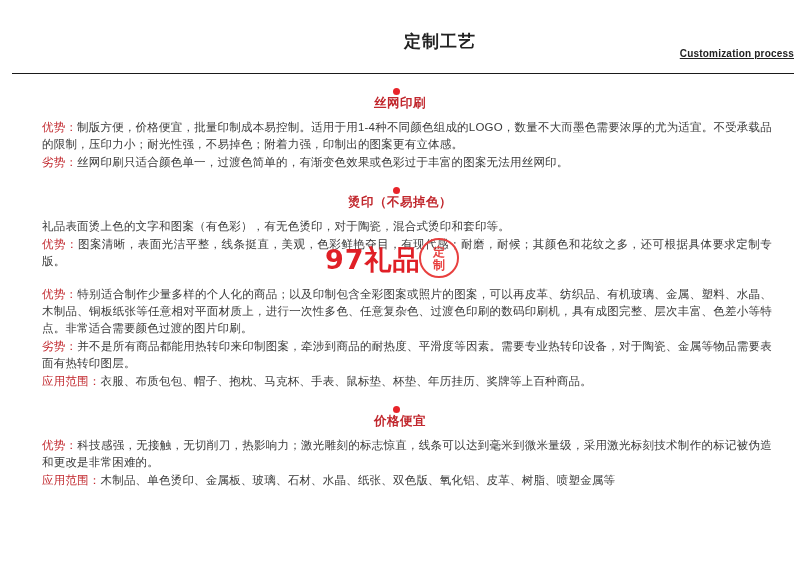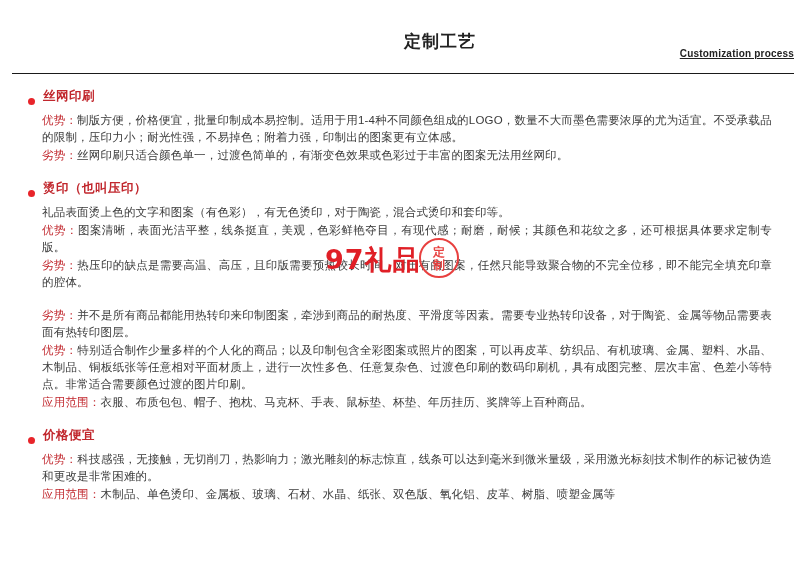--- a/index.html
+++ b/index.html
@@ -62,22 +62,23 @@
   .content {
     padding: 14px 28px 0 28px;
   }
 
   .section {
     margin-bottom: 16px;
   }
 
   .sec-head {
     display: flex;
-    align-items: flex-end;
+    align-items: center;
     margin-bottom: 7px;
+    flex-direction: column;
   }
   .bullet {
     width: 7px; height: 7px;
     border-radius: 50%;
     background: #e8242a;
     margin-right: 8px;
     flex: 0 0 auto;
   }
   .sec-title {
     font-size: 12.5px;
@@ -148,30 +149,29 @@
         <span class="bullet"></span>
         <span class="sec-title">丝网印刷</span>
       </div>
       <p class="para"><span class="label">优势：</span><span>制版方便，价格便宜，批量印制成本易控制。适用于用1-4种不同颜色组成的LOGO，数量不大而墨色需要浓厚的尤为适宜。不受承载品的限制，压印力小；耐光性强，不易掉色；附着力强，印制出的图案更有立体感。</span></p>
       <p class="para"><span class="label">劣势：</span><span>丝网印刷只适合颜色单一，过渡色简单的，有渐变色效果或色彩过于丰富的图案无法用丝网印。</span></p>
     </div>
 
     <div class="section">
       <div class="sec-head">
         <span class="bullet"></span>
-        <span class="sec-title">烫印（也叫压印）</span>
+        <span class="sec-title">烫印（不易掉色）</span>
       </div>
       <p class="para"><span class="label"></span><span>礼品表面烫上色的文字和图案（有色彩），有无色烫印，对于陶瓷，混合式烫印和套印等。</span></p>
       <p class="para"><span class="label">优势：</span><span>图案清晰，表面光洁平整，线条挺直，美观，色彩鲜艳夺目，有现代感；耐磨，耐候；其颜色和花纹之多，还可根据具体要求定制专版。</span></p>
-      <p class="para"><span class="label">劣势：</span><span>热压印的缺点是需要高温、高压，且印版需要预热较长时间，对于有的图案，任然只能导致聚合物的不完全位移，即不能完全填充印章的腔体。</span></p>
     </div>
 
     <div class="section">
+      <p class="para"><span class="label">优势：</span><span>特别适合制作少量多样的个人化的商品；以及印制包含全彩图案或照片的图案，可以再皮革、纺织品、有机玻璃、金属、塑料、水晶、木制品、铜板纸张等任意相对平面材质上，进行一次性多色、任意复杂色、过渡色印刷的数码印刷机，具有成图完整、层次丰富、色差小等特点。非常适合需要颜色过渡的图片印刷。</span></p>
       <p class="para"><span class="label">劣势：</span><span>并不是所有商品都能用热转印来印制图案，牵涉到商品的耐热度、平滑度等因素。需要专业热转印设备，对于陶瓷、金属等物品需要表面有热转印图层。</span></p>
-      <p class="para"><span class="label">优势：</span><span>特别适合制作少量多样的个人化的商品；以及印制包含全彩图案或照片的图案，可以再皮革、纺织品、有机玻璃、金属、塑料、水晶、木制品、铜板纸张等任意相对平面材质上，进行一次性多色、任意复杂色、过渡色印刷的数码印刷机，具有成图完整、层次丰富、色差小等特点。非常适合需要颜色过渡的图片印刷。</span></p>
       <p class="para"><span class="label">应用范围：</span><span>衣服、布质包包、帽子、抱枕、马克杯、手表、鼠标垫、杯垫、年历挂历、奖牌等上百种商品。</span></p>
     </div>
 
     <div class="section">
       <div class="sec-head">
         <span class="bullet"></span>
         <span class="sec-title">价格便宜</span>
       </div>
       <p class="para"><span class="label">优势：</span><span>科技感强，无接触，无切削刀，热影响力；激光雕刻的标志惊直，线条可以达到毫米到微米量级，采用激光标刻技术制作的标记被伪造和更改是非常困难的。</span></p>
       <p class="para"><span class="label">应用范围：</span><span>木制品、单色烫印、金属板、玻璃、石材、水晶、纸张、双色版、氧化铝、皮革、树脂、喷塑金属等</span></p>

